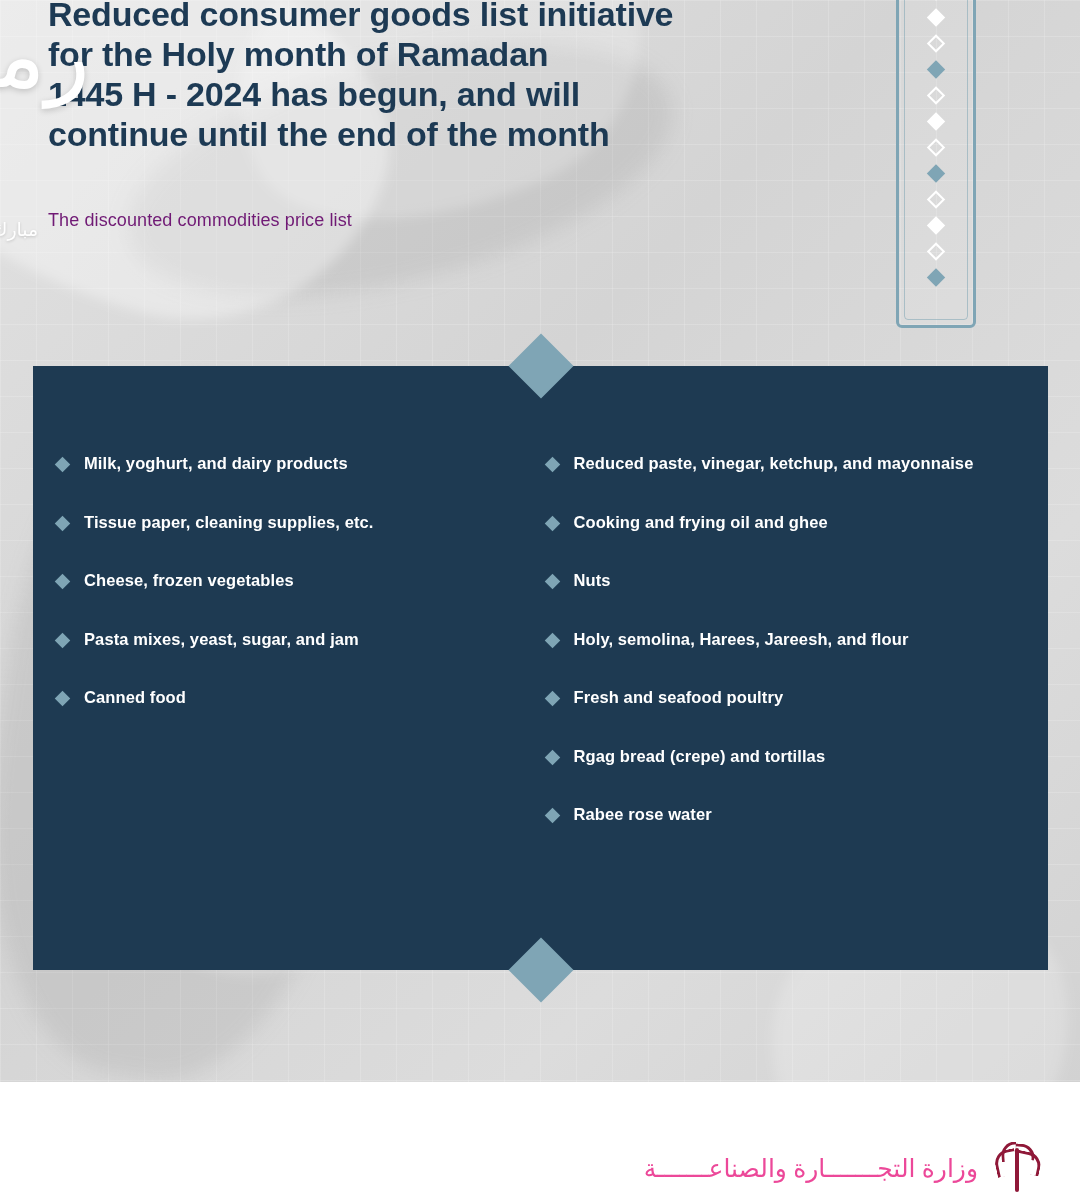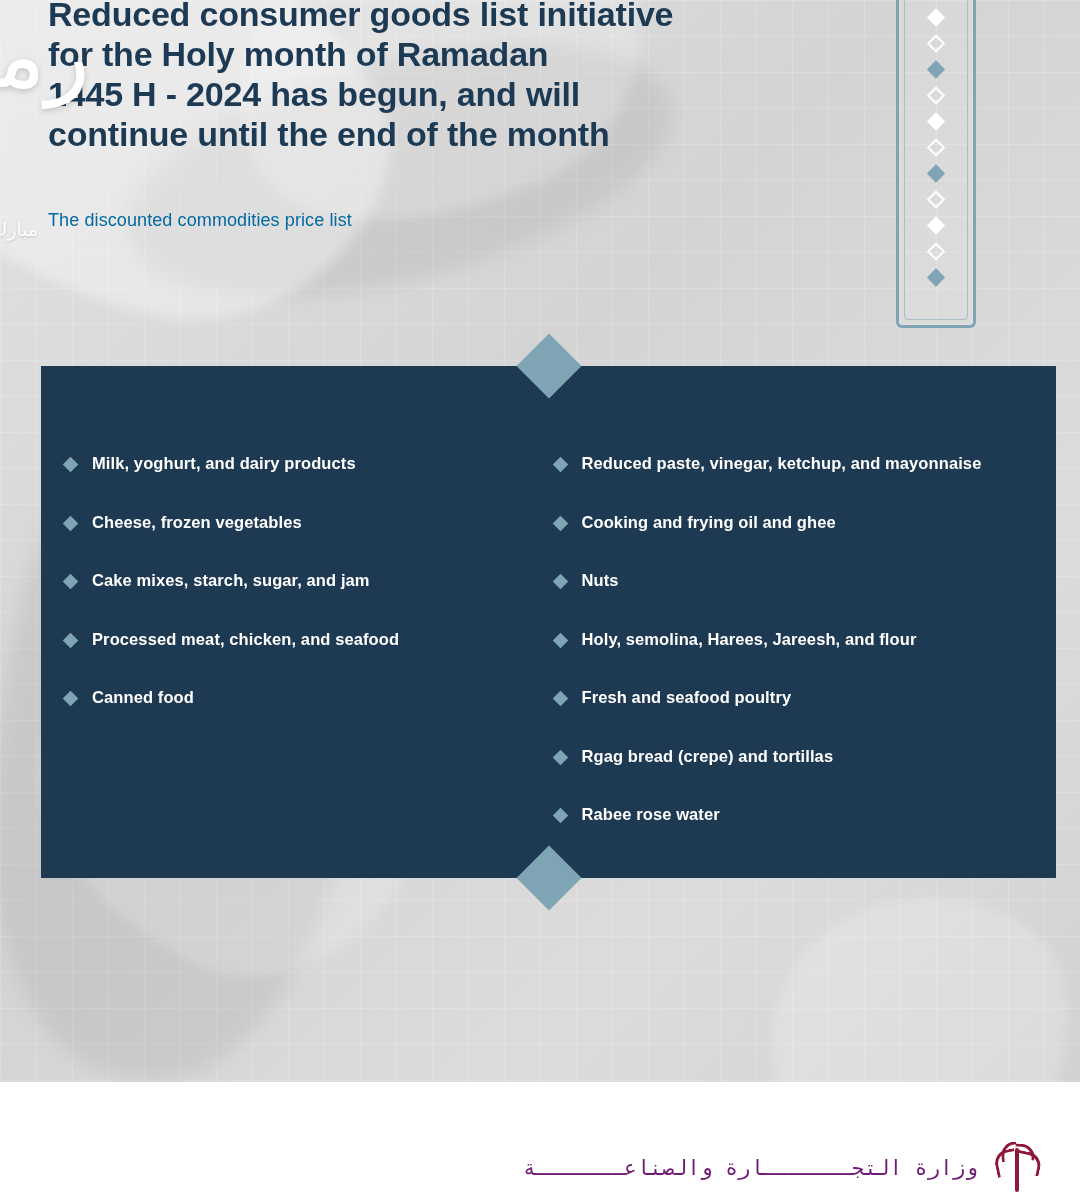--- a/index.html
+++ b/index.html
@@ -60,21 +60,21 @@
   #main-title {
     color: #1d3a54;
     font-size: 34px;
     font-weight: bold;
     line-height: 1.18;
     letter-spacing: -0.2px;
     white-space: pre-line;
   }
   #subtitle {
     margin-top: 56px;
-    color: #0369a1;
+    color: #701a75;
     font-size: 18px;
     font-weight: normal;
     letter-spacing: 0.1px;
   }
 
   
   #calligraphy-panel {
     position: absolute;
     left: 896px;
     top: -32px;
@@ -132,23 +132,22 @@
     direction: rtl;
     text-shadow: 0 1px 3px rgba(0,0,0,0.18);
   }
 
   
   #list-card {
     position: absolute;
     left: 33px;
     top: 366px;
     width: 1015px;
-    height: 512px;
+    height: 604px;
     background: #1e3a52;
-    margin-left: 8px;
   }
   .card-diamond {
     position: absolute;
     width: 46px; height: 46px;
     background: #7fa5b5;
     transform: rotate(45deg);
     left: 50%;
     margin-left: -23px;
   }
   .card-diamond.top { top: -23px; }
@@ -199,23 +198,23 @@
   }
   #footer-logo {
     position: absolute;
     right: 36px;
     bottom: 6px;
     display: flex;
     align-items: center;
     gap: 12px;
   }
   #ministry-name-ar {
-    color: #701a75;
-    font-size: 21px;
-    font-family: Liberation Mono, monospace;
+    color: #ec4899;
+    font-size: 25px;
+    font-family: Liberation Serif, serif;
     direction: rtl;
     letter-spacing: 1px;
     white-space: nowrap;
   }
   #falcon-mark {
     position: relative;
     width: 54px; height: 52px;
   }
   #falcon-mark .stem {
     position: absolute;
@@ -283,29 +282,29 @@
   <div class="card-diamond bottom"></div>
 
   <div id="list-columns">
     <div class="list-col left">
       <div class="list-item">
         <span class="bullet"></span>
         <span class="item-label">Milk, yoghurt, and dairy products</span>
       </div>
       <div class="list-item">
         <span class="bullet"></span>
+        <span class="item-label">Tissue paper, cleaning supplies, etc.</span>
+      </div>
+      <div class="list-item">
+        <span class="bullet"></span>
         <span class="item-label">Cheese, frozen vegetables</span>
       </div>
       <div class="list-item">
         <span class="bullet"></span>
-        <span class="item-label">Cake mixes, starch, sugar, and jam</span>
-      </div>
-      <div class="list-item">
-        <span class="bullet"></span>
-        <span class="item-label">Processed meat, chicken, and seafood</span>
+        <span class="item-label">Pasta mixes, yeast, sugar, and jam</span>
       </div>
       <div class="list-item">
         <span class="bullet"></span>
         <span class="item-label">Canned food</span>
       </div>
     </div>
 
     <div class="list-col right">
       <div class="list-item">
         <span class="bullet"></span>

